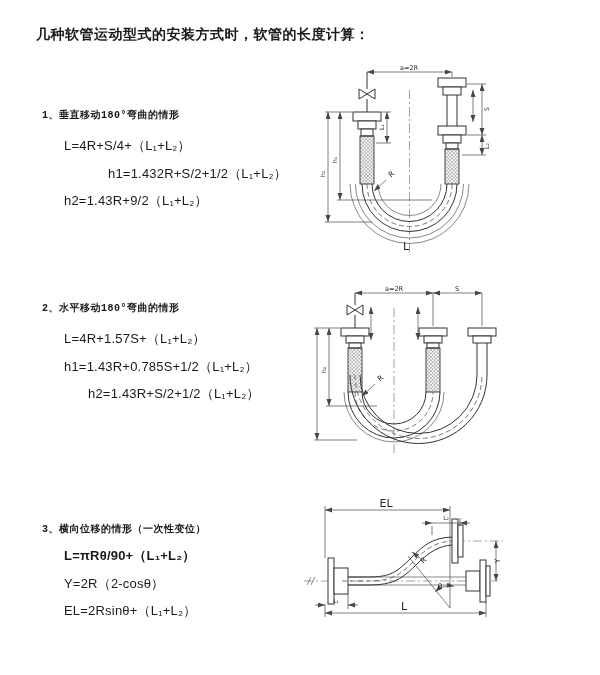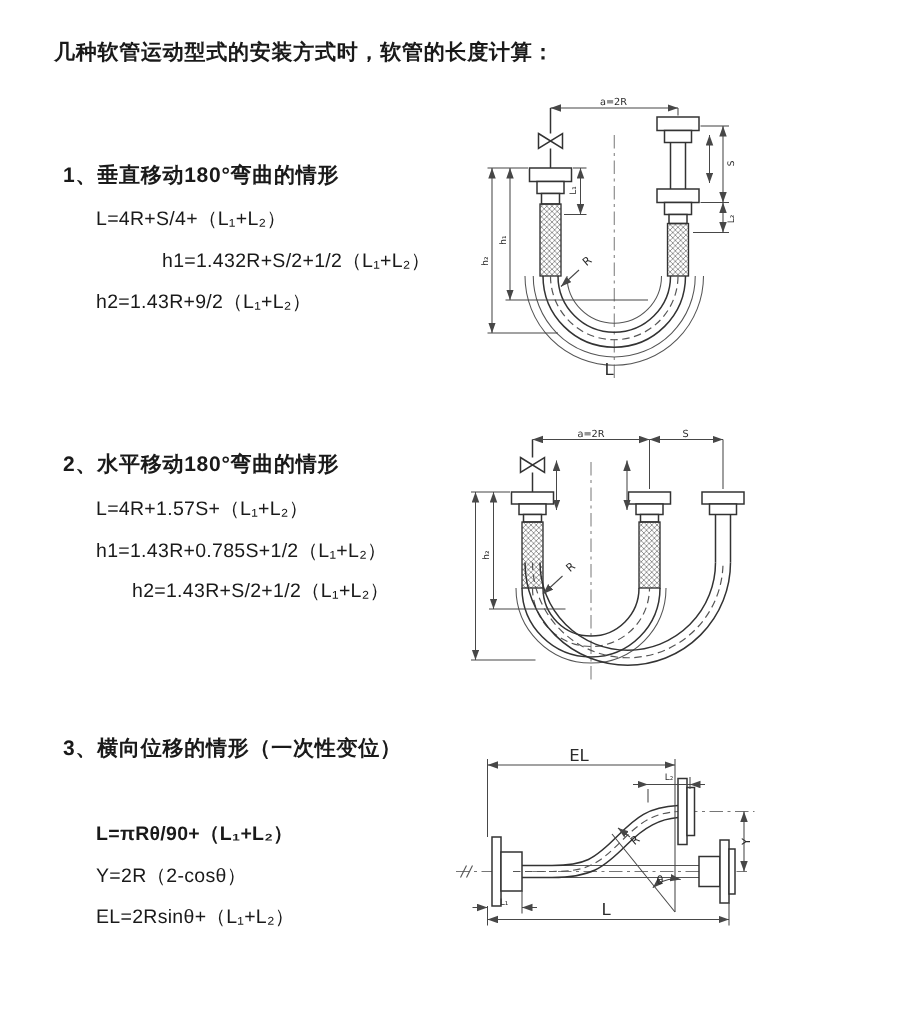--- a/index.html
+++ b/index.html
@@ -3,21 +3,21 @@
 <meta charset="utf-8">
 <style>
   html,body{margin:0;padding:0;}
   body{
     width:600px;height:675px;background:#ffffff;position:relative;
     font-family:"Liberation Sans","DejaVu Sans",sans-serif;color:#1a1a1a;
     overflow:hidden;
   }
   .abs{position:absolute;white-space:nowrap;}
   .doc-title{font-size:14px;font-weight:bold;letter-spacing:.5px;}
-  .sec-head{font-size:14px;font-weight:bold;letter-spacing:.5px;}
+  .sec-head{font-size:10px;font-weight:bold;letter-spacing:.5px;font-family:Liberation Mono, monospace;}
   .formula{font-size:13px;letter-spacing:.2px;}
   svg{position:absolute;overflow:visible;}
   svg text{font-family:"DejaVu Sans","Liberation Sans",sans-serif;fill:#2b2b2b;}
   .t6{font-size:6px;} .t65{font-size:6.5px;} .t7{font-size:7.5px;} .t11{font-size:11px;}
   .obj{stroke:#333;stroke-width:1;fill:none;}
   .thin{stroke:#555;stroke-width:.7;fill:none;}
   .dim{stroke:#474747;stroke-width:.7;fill:none;}
   .cl{stroke:#666;stroke-width:.6;stroke-dasharray:9 3 2 3;fill:none;}
   .dashc{stroke:#555;stroke-width:.8;stroke-dasharray:5 3;fill:none;}
   .plate{fill:#fff;stroke:#333;stroke-width:1;}
@@ -30,21 +30,21 @@
 <div class="abs sec-head" style="left:42px;top:108px;">1、垂直移动180°弯曲的情形</div>
 <div class="abs formula" style="left:64px;top:137px;">L=4R+S/4+（L₁+L₂）</div>
 <div class="abs formula" style="left:64px;top:165px;margin-left:44px;">h1=1.432R+S/2+1/2（L₁+L₂）</div>
 <div class="abs formula" style="left:64px;top:192px;">h2=1.43R+9/2（L₁+L₂）</div>
 
 <div class="abs sec-head" style="left:42px;top:301px;">2、水平移动180°弯曲的情形</div>
 <div class="abs formula" style="left:64px;top:330px;">L=4R+1.57S+（L₁+L₂）</div>
 <div class="abs formula" style="left:64px;top:358px;">h1=1.43R+0.785S+1/2（L₁+L₂）</div>
 <div class="abs formula" style="left:64px;top:385px;margin-left:24px;">h2=1.43R+S/2+1/2（L₁+L₂）</div>
 
-<div class="abs sec-head" style="left:42px;top:490px;">3、横向位移的情形（一次性变位）</div>
+<div class="abs sec-head" style="left:42px;top:522px;">3、横向位移的情形（一次性变位）</div>
 <div class="abs formula" style="left:64px;top:547px;font-weight:bold;">L=πRθ/90+（L₁+L₂）</div>
 <div class="abs formula" style="left:64px;top:575px;">Y=2R（2-cosθ）</div>
 <div class="abs formula" style="left:64px;top:602px;">EL=2Rsinθ+（L₁+L₂）</div>
 
 <svg style="left:312px;top:64px;" width="282" height="200" viewBox="0 0 282 200">
   <defs>
     <marker id="m1" markerWidth="8" markerHeight="6" refX="7" refY="2.5" orient="auto-start-reverse" markerUnits="userSpaceOnUse">
       <path d="M0,0 L7,2.5 L0,5 Z" fill="#474747"></path>
     </marker>
     <pattern id="p1" width="3.5" height="3.5" patternUnits="userSpaceOnUse">

